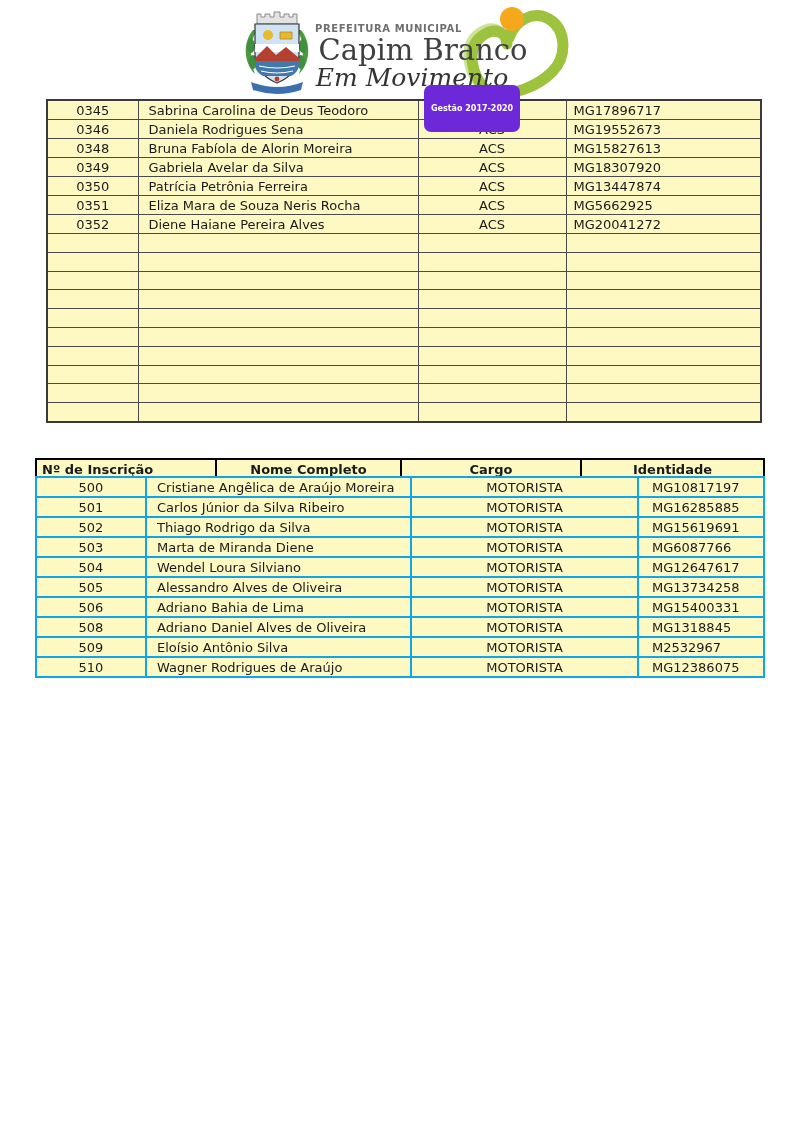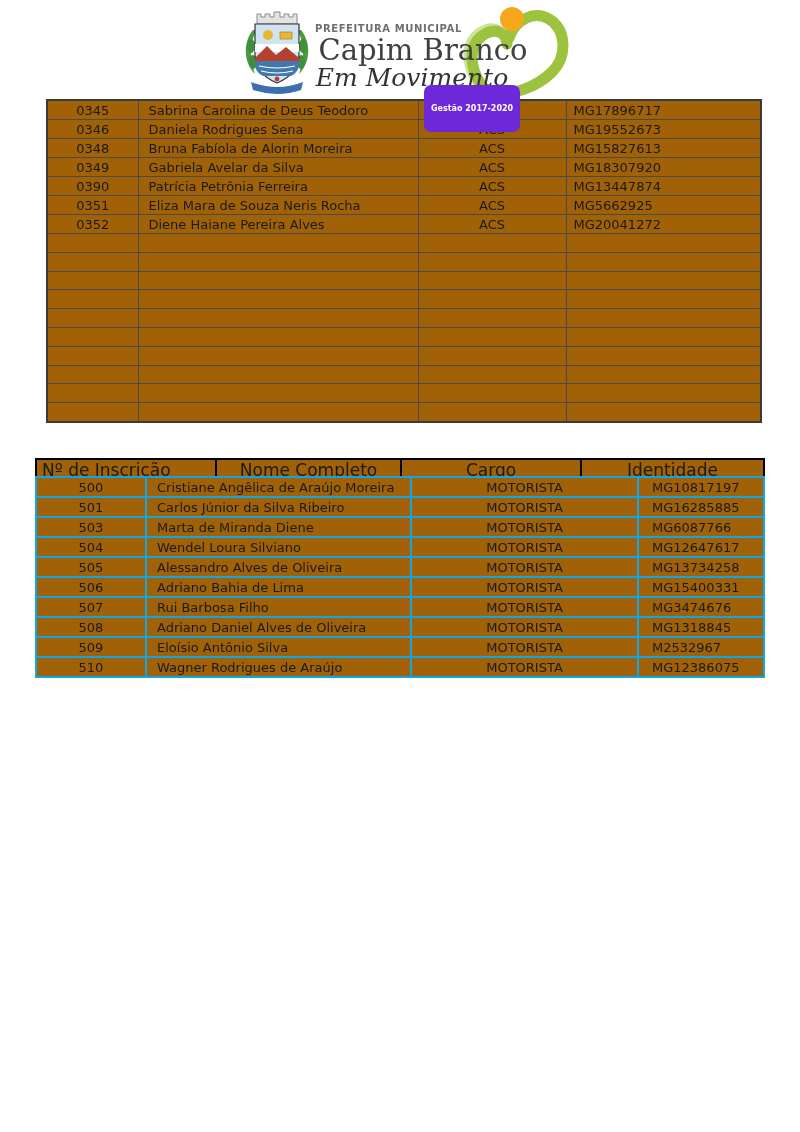--- a/index.html
+++ b/index.html
@@ -11,28 +11,28 @@
   
   .logo-swoosh{position:absolute;left:460px;top:0px;width:116px;height:100px;z-index:0;}
   .logo-coat{position:absolute;left:243px;top:6px;width:68px;height:88px;z-index:1;}
   .logo-text{position:absolute;left:299px;top:23px;width:248px;z-index:2;text-align:center;}
   .org-line{font-size:10px;font-weight:bold;color:#6f6f6f;letter-spacing:0.6px;text-align:left;padding-left:16px;line-height:12px;}
   .city-name{font-family:"DejaVu Serif","Liberation Serif",serif;font-size:29px;font-weight:normal;color:#404040;line-height:31px;white-space:nowrap;}
   .slogan{font-family:"DejaVu Serif","Liberation Serif",serif;font-style:italic;font-size:25px;color:#333;line-height:23px;margin-right:22px;}
   .mgmt-badge{position:absolute;left:424px;top:85px;background:#6d28d9;color:#fff;
     font-size:8px;font-weight:bold;padding:19px 7px;border-radius:7px;white-space:nowrap;z-index:3;}
   
-  table{border-collapse:collapse;table-layout:fixed;position:absolute;background:#a16207;}
+  table{border-collapse:collapse;table-layout:fixed;position:absolute;background:#fef9c3;}
   td,th{padding:0;overflow:hidden;}
   #acs-table{left:46px;top:99px;width:714px;border:2px solid #3a3a3a;}
   #acs-table td{border:1px solid #4a4a4a;font-size:13px;height:18px;}
   #acs-table tr.tall td{height:36px;}
   #acs-table tr.empty td{height:17.8px;}
   #mot-header{left:35px;top:458px;width:728px;border:2px solid #000;}
-  #mot-header th{border:2px solid #000;font-size:17px;height:18px;font-weight:normal;}
+  #mot-header th{border:2px solid #000;font-size:13px;height:18px;font-weight:bold;}
   #mot-header th.h-left{text-align:left;padding-left:5px;}
   #mot-table{left:35px;top:476px;width:728px;border:2px solid #222;}
   #mot-table td{border:2px solid #0ea5e9;font-size:13px;height:18px;}
   .c-num{text-align:center;}
   .c-name{text-align:left;padding-left:10px !important;}
   .c-name span{white-space:nowrap;}
   .c-name span.wrap{white-space:normal;display:inline-block;width:212px;line-height:16px;vertical-align:middle;}
   .c-cargo{text-align:center;}
   .c-id{text-align:left;padding-left:7px !important;}
   #mot-table .c-id{padding-left:13px !important;}
@@ -104,21 +104,21 @@
           <td class="c-cargo"><span>ACS</span></td>
           <td class="c-id"><span>MG15827613</span></td>
         </tr>
         <tr>
           <td class="c-num"><span>0349</span></td>
           <td class="c-name"><span>Gabriela Avelar da Silva</span></td>
           <td class="c-cargo"><span>ACS</span></td>
           <td class="c-id"><span>MG18307920</span></td>
         </tr>
         <tr>
-          <td class="c-num"><span>0390</span></td>
+          <td class="c-num"><span>0350</span></td>
           <td class="c-name"><span>Patrícia Petrônia Ferreira</span></td>
           <td class="c-cargo"><span>ACS</span></td>
           <td class="c-id"><span>MG13447874</span></td>
         </tr>
         <tr>
           <td class="c-num"><span>0351</span></td>
           <td class="c-name"><span>Eliza Mara de Souza Neris Rocha</span></td>
           <td class="c-cargo"><span>ACS</span></td>
           <td class="c-id"><span>MG5662925</span></td>
         </tr>
@@ -222,20 +222,26 @@
           <td class="c-cargo"><span>MOTORISTA</span></td>
           <td class="c-id"><span>MG10817197</span></td>
         </tr>
         <tr>
           <td class="c-num"><span>501</span></td>
           <td class="c-name"><span>Carlos Júnior da Silva Ribeiro</span></td>
           <td class="c-cargo"><span>MOTORISTA</span></td>
           <td class="c-id"><span>MG16285885</span></td>
         </tr>
         <tr>
+          <td class="c-num"><span>502</span></td>
+          <td class="c-name"><span>Thiago Rodrigo da Silva</span></td>
+          <td class="c-cargo"><span>MOTORISTA</span></td>
+          <td class="c-id"><span>MG15619691</span></td>
+        </tr>
+        <tr>
           <td class="c-num"><span>503</span></td>
           <td class="c-name"><span>Marta de Miranda Diene</span></td>
           <td class="c-cargo"><span>MOTORISTA</span></td>
           <td class="c-id"><span>MG6087766</span></td>
         </tr>
         <tr>
           <td class="c-num"><span>504</span></td>
           <td class="c-name"><span>Wendel Loura Silviano</span></td>
           <td class="c-cargo"><span>MOTORISTA</span></td>
           <td class="c-id"><span>MG12647617</span></td>
@@ -246,26 +252,20 @@
           <td class="c-cargo"><span>MOTORISTA</span></td>
           <td class="c-id"><span>MG13734258</span></td>
         </tr>
         <tr>
           <td class="c-num"><span>506</span></td>
           <td class="c-name"><span>Adriano Bahia de Lima</span></td>
           <td class="c-cargo"><span>MOTORISTA</span></td>
           <td class="c-id"><span>MG15400331</span></td>
         </tr>
         <tr>
-          <td class="c-num"><span>507</span></td>
-          <td class="c-name"><span>Rui Barbosa Filho</span></td>
-          <td class="c-cargo"><span>MOTORISTA</span></td>
-          <td class="c-id"><span>MG3474676</span></td>
-        </tr>
-        <tr>
           <td class="c-num"><span>508</span></td>
           <td class="c-name"><span>Adriano Daniel Alves de Oliveira</span></td>
           <td class="c-cargo"><span>MOTORISTA</span></td>
           <td class="c-id"><span>MG1318845</span></td>
         </tr>
         <tr>
           <td class="c-num"><span>509</span></td>
           <td class="c-name"><span>Eloísio Antônio Silva</span></td>
           <td class="c-cargo"><span>MOTORISTA</span></td>
           <td class="c-id"><span>M2532967</span></td>

